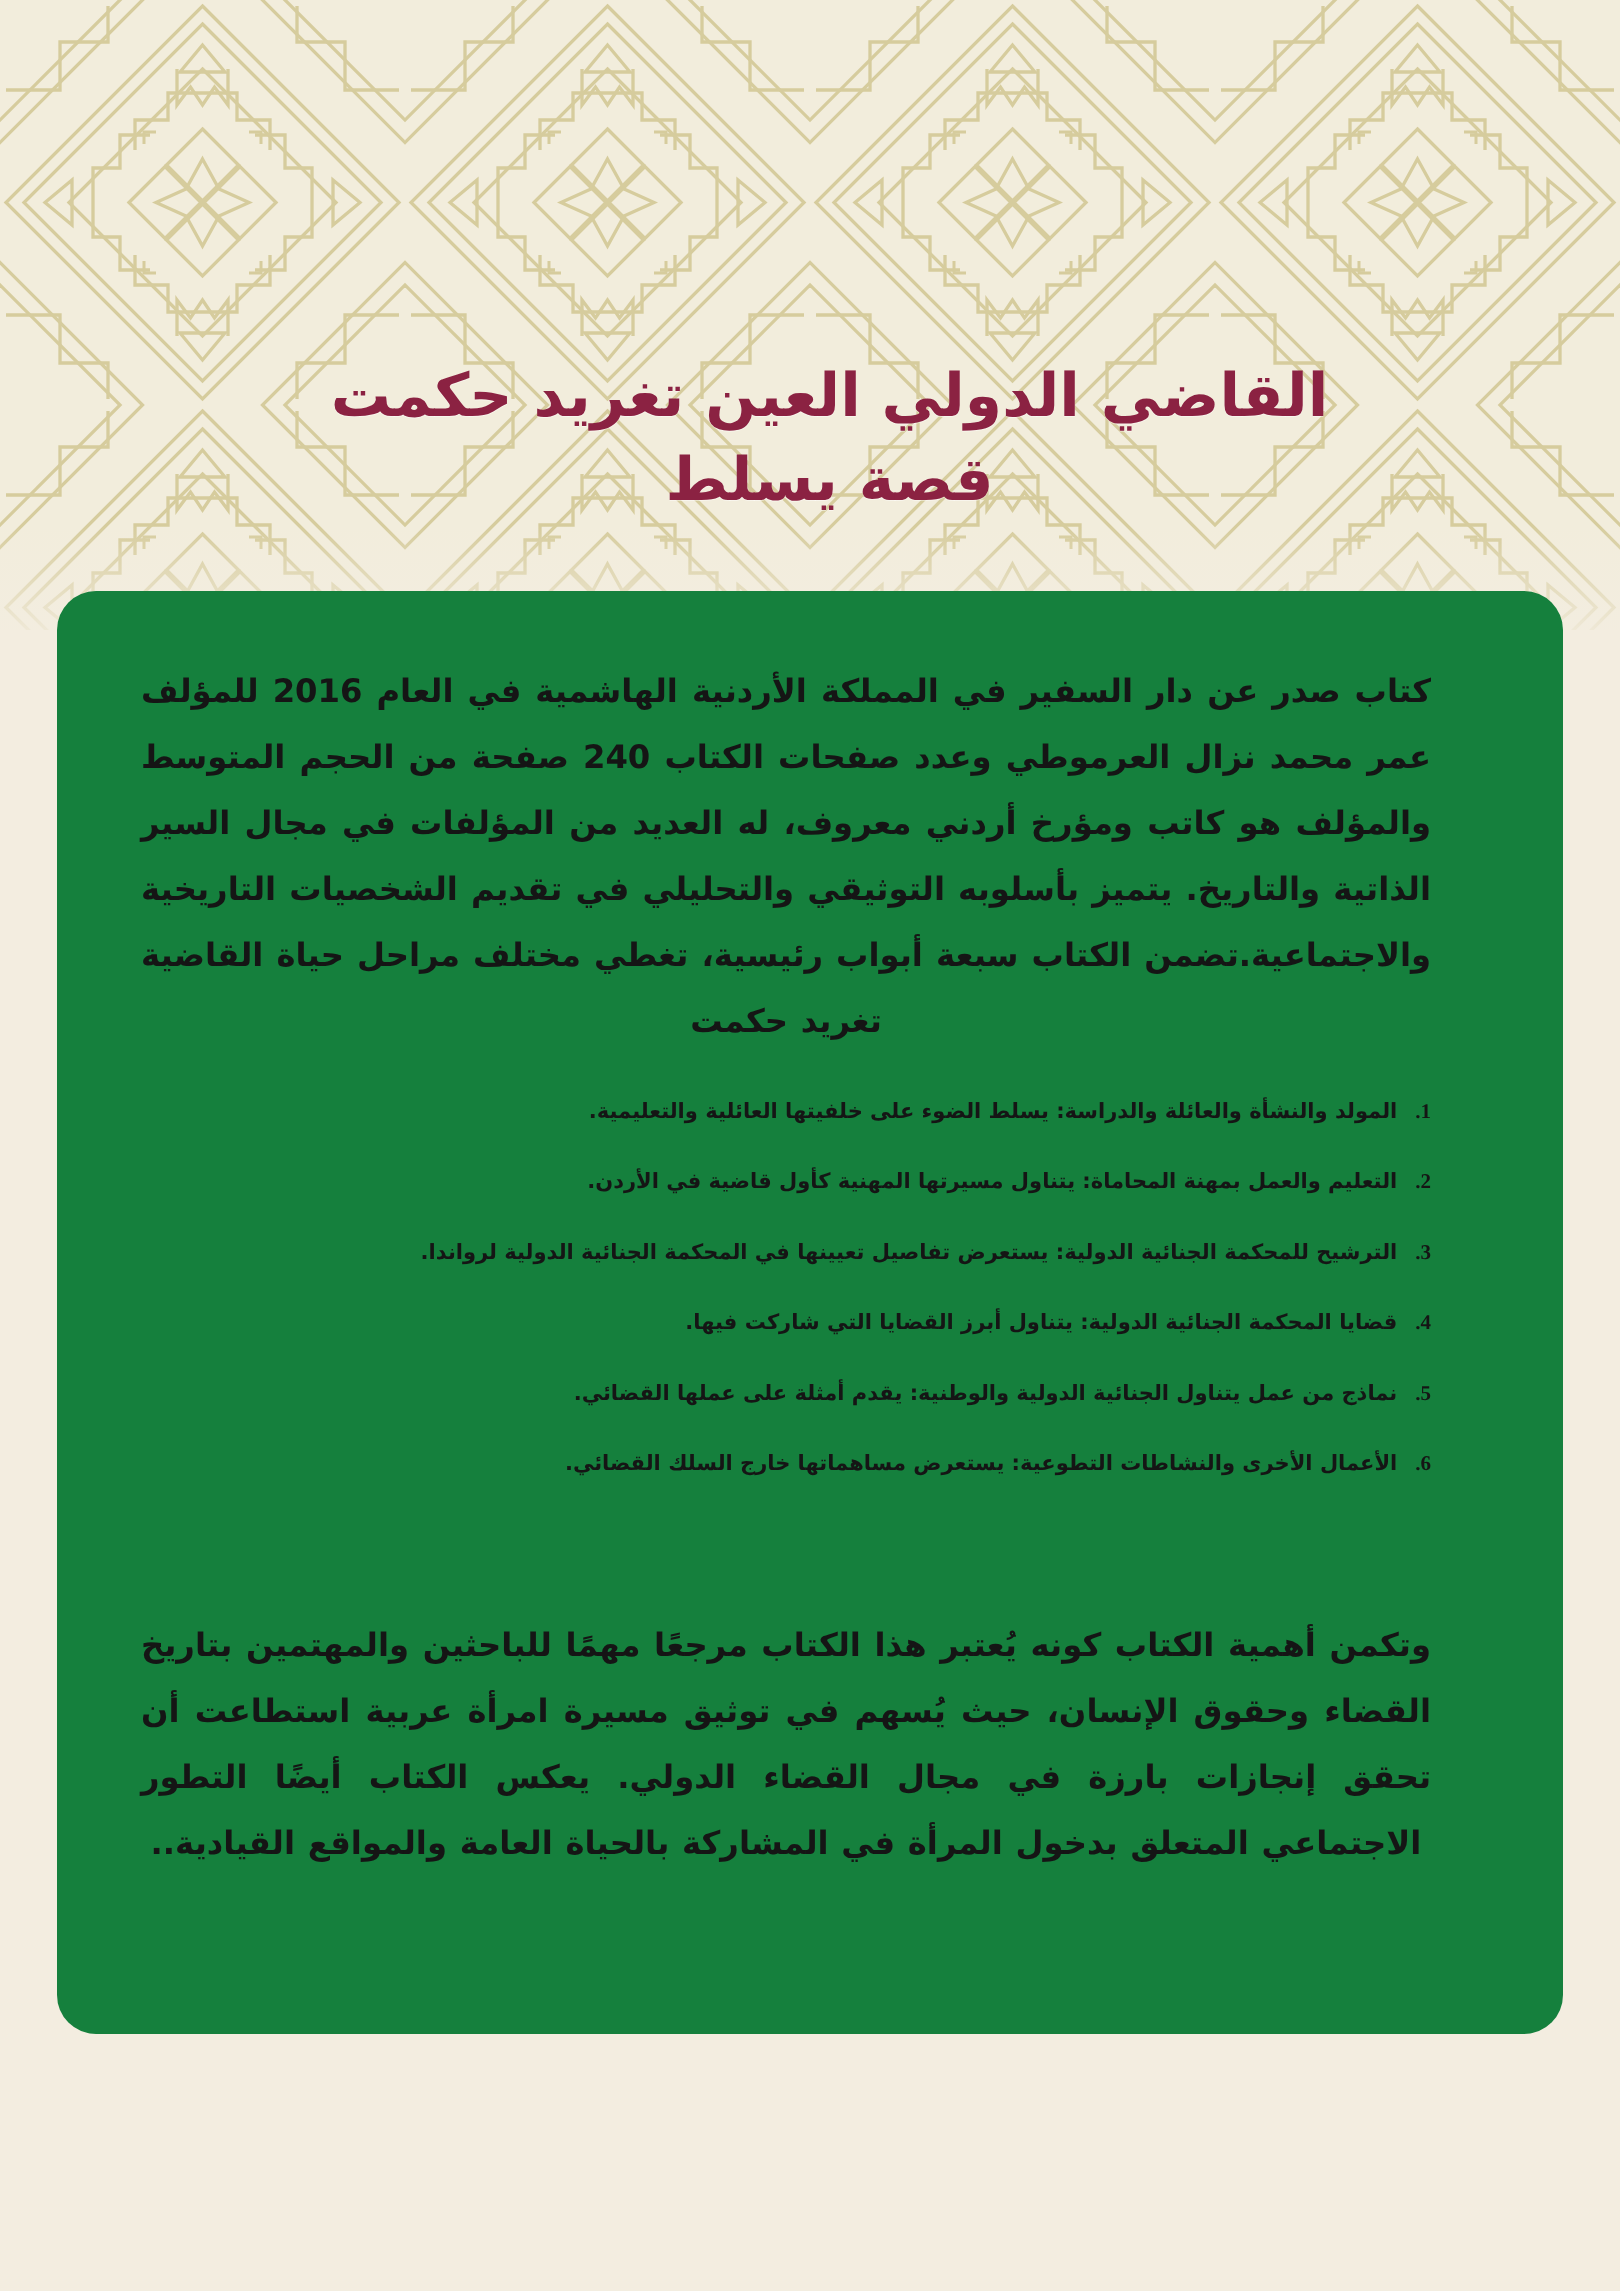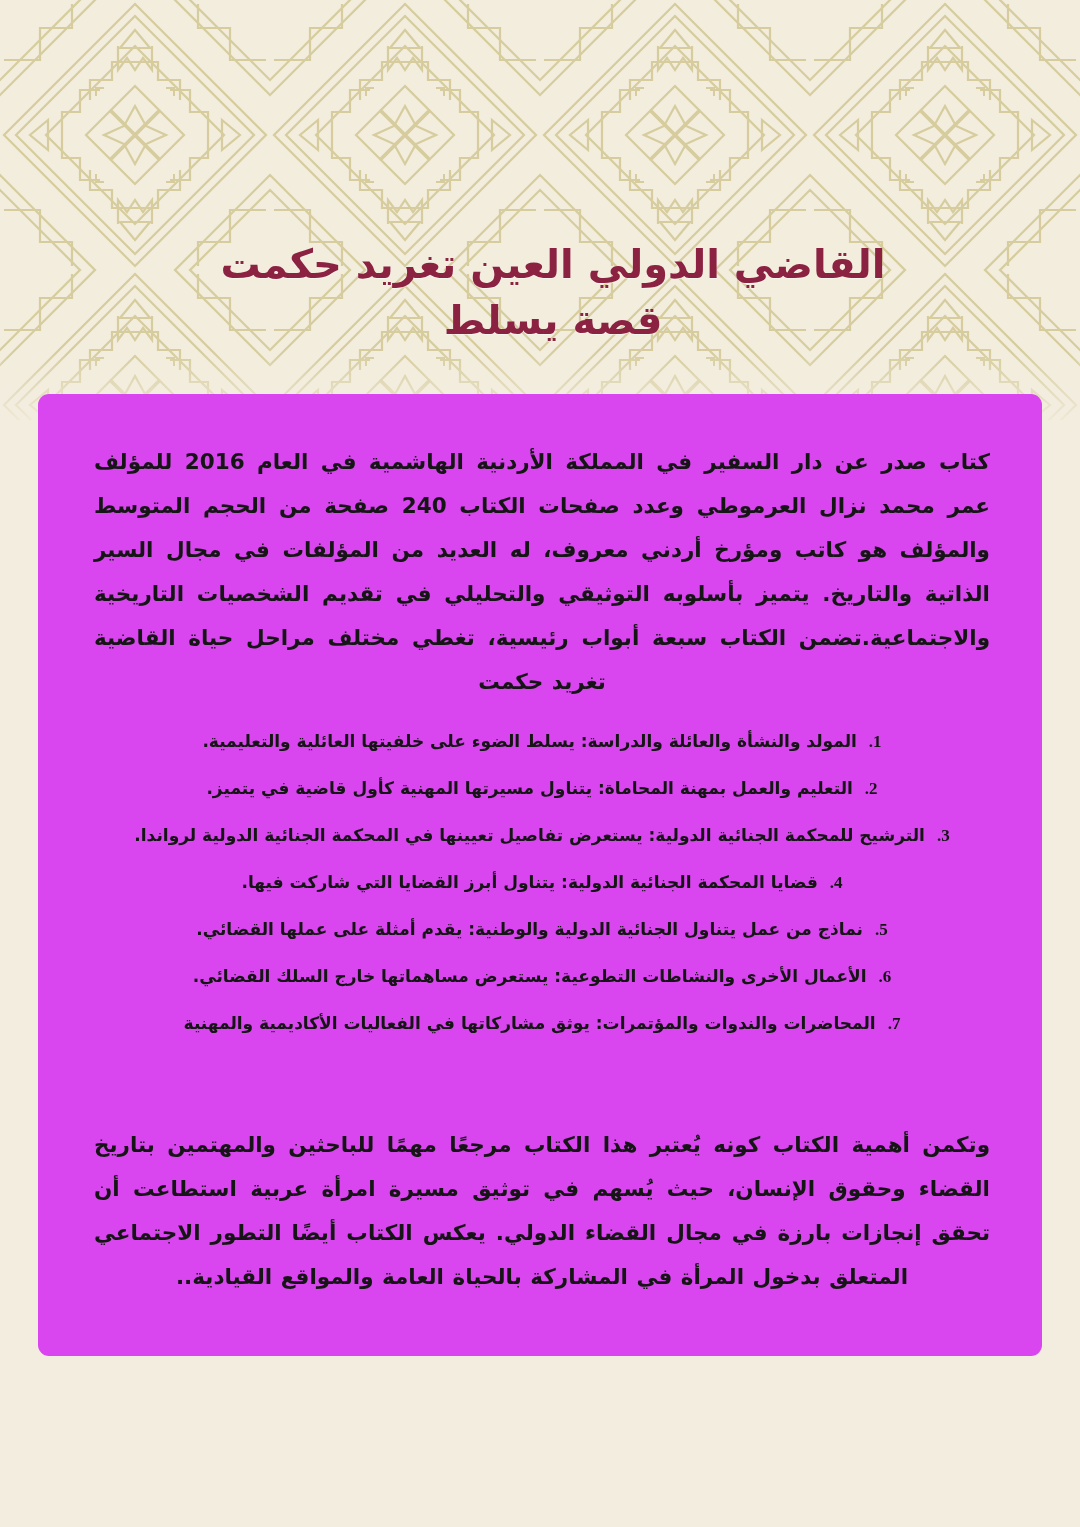--- a/index.html
+++ b/index.html
@@ -74,24 +74,24 @@
     text-shadow: 0 1px 0 rgba(255,255,255,0.45);
   }
 
   
   .content-card {
     position: absolute;
     top: 394px;
     right: 38px;
     width: 1004px;
     min-height: 962px;
-    background: #d946ef;
-    border-radius: 11px;
+    background: #15803d;
+    border-radius: 26px;
     box-sizing: border-box;
-    padding: 46px 52px 54px 56px;
+    padding: 46px 88px 54px 56px;
     z-index: 4;
     box-shadow: 0 0 0 rgba(0,0,0,0);
   }
 
   .body-text {
     direction: rtl;
     text-align: justify;
     text-align-last: center;
     color: #151515;
     font-family: "DejaVu Sans", "Liberation Sans", sans-serif;
@@ -104,24 +104,24 @@
 
   
   .ordered-list {
     list-style: none;
     margin: 14px 0 6px 0;
     padding: 0;
     direction: rtl;
   }
   .ordered-list li {
     direction: rtl;
-    text-align: center;
+    text-align: right;
     color: #151515;
     font-family: "DejaVu Sans", "Liberation Sans", sans-serif;
-    font-size: 17px;
+    font-size: 14px;
     line-height: 46px;
     font-weight: 600;
     white-space: nowrap;
   }
   .ordered-list li .num {
     display: inline-block;
     margin-left: 12px;
     font-family: "Liberation Serif", serif;
     font-weight: 700;
   }
@@ -200,37 +200,34 @@
 
   <div class="content-card">
 
     <p class="body-text">كتاب صدر عن دار السفير في المملكة الأردنية الهاشمية في العام 2016 للمؤلف عمر محمد نزال العرموطي وعدد صفحات الكتاب 240 صفحة من الحجم المتوسط والمؤلف هو كاتب ومؤرخ أردني معروف، له العديد من المؤلفات في مجال السير الذاتية والتاريخ. يتميز بأسلوبه التوثيقي والتحليلي في تقديم الشخصيات التاريخية والاجتماعية.تضمن الكتاب سبعة أبواب رئيسية، تغطي مختلف مراحل حياة القاضية تغريد حكمت</p>
 
     <ol class="ordered-list">
       <li>
         <span class="num">1.</span><span>المولد والنشأة والعائلة والدراسة: يسلط الضوء على خلفيتها العائلية والتعليمية.</span>
       </li>
       <li>
-        <span class="num">2.</span><span>التعليم والعمل بمهنة المحاماة: يتناول مسيرتها المهنية كأول قاضية في يتميز.</span>
+        <span class="num">2.</span><span>التعليم والعمل بمهنة المحاماة: يتناول مسيرتها المهنية كأول قاضية في الأردن.</span>
       </li>
       <li>
         <span class="num">3.</span><span>الترشيح للمحكمة الجنائية الدولية: يستعرض تفاصيل تعيينها في المحكمة الجنائية الدولية لرواندا.</span>
       </li>
       <li>
         <span class="num">4.</span><span>قضايا المحكمة الجنائية الدولية: يتناول أبرز القضايا التي شاركت فيها.</span>
       </li>
       <li>
         <span class="num">5.</span><span>نماذج من عمل يتناول الجنائية الدولية والوطنية: يقدم أمثلة على عملها القضائي.</span>
       </li>
       <li>
         <span class="num">6.</span><span>الأعمال الأخرى والنشاطات التطوعية: يستعرض مساهماتها خارج السلك القضائي.</span>
       </li>
-      <li>
-        <span class="num">7.</span><span>المحاضرات والندوات والمؤتمرات: يوثق مشاركاتها في الفعاليات الأكاديمية والمهنية</span>
-      </li>
     </ol>
 
 
     <div class="para-gap"></div>
 
     <p class="body-text">وتكمن أهمية الكتاب كونه يُعتبر هذا الكتاب مرجعًا مهمًا للباحثين والمهتمين بتاريخ القضاء وحقوق الإنسان، حيث يُسهم في توثيق مسيرة امرأة عربية استطاعت أن تحقق إنجازات بارزة في مجال القضاء الدولي. يعكس الكتاب أيضًا التطور الاجتماعي المتعلق بدخول المرأة في المشاركة بالحياة العامة والمواقع القيادية..</p>
 
   </div>
 
 </div>

